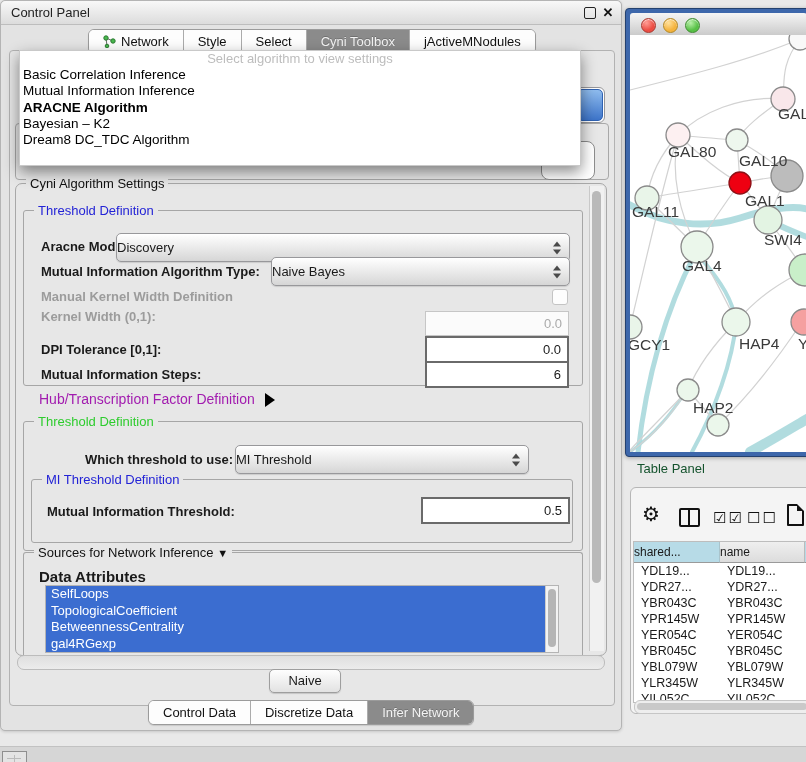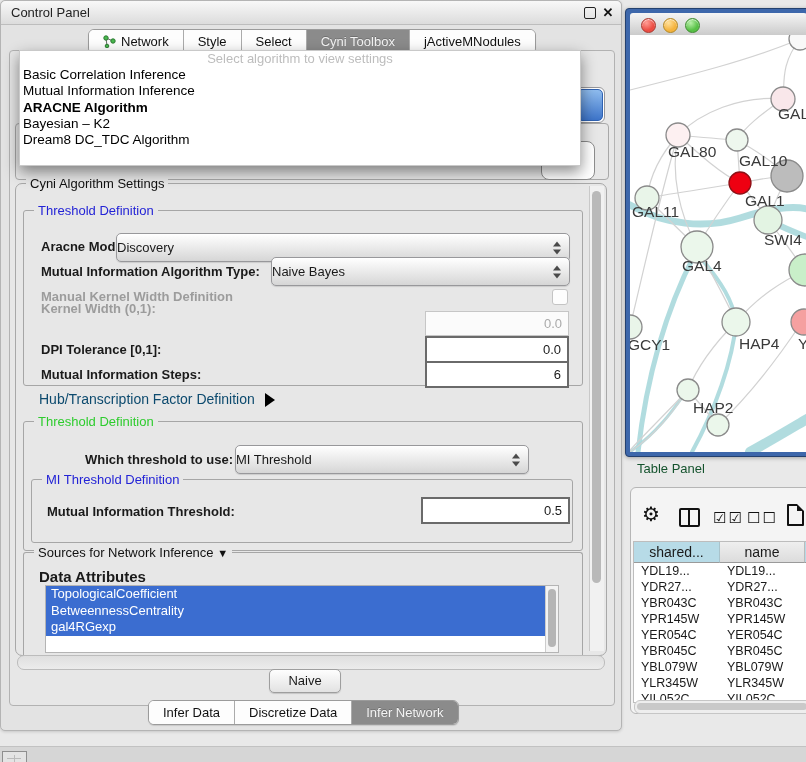--- a/index.html
+++ b/index.html
@@ -67,21 +67,21 @@
   .stepper:before{content:"";position:absolute;top:0;left:0;border-left:4.5px solid transparent;
                   border-right:4.5px solid transparent;border-bottom:5px solid #4a4a4a}
   .stepper:after{content:"";position:absolute;bottom:0;left:0;border-left:4.5px solid transparent;
                  border-right:4.5px solid transparent;border-top:5px solid #4a4a4a}
   .numfield{position:absolute;height:23px;background:#fff;font-size:13px;text-align:right;
             padding-right:6px;line-height:23px}
   .numfield.active{border:2px solid #6a6a6a}
   .numfield.disabled{border:1px solid #c6c6c6;color:#aaaaaa;background:#fbfbfb}
   #kernel-checkbox{left:551px;top:288px;width:14px;height:14px;border:1px solid #c4c4c4;border-radius:3px;background:#fdfdfd}
 
-  #hub-row{left:38px;top:390px;font-size:14px;color:#0c4a6e;white-space:nowrap}
+  #hub-row{left:38px;top:390px;font-size:14px;color:#a21caf;white-space:nowrap}
   .tri-right{display:inline-block;margin-left:10px;width:0;height:0;border-top:7px solid transparent;
              border-bottom:7px solid transparent;border-left:10px solid #000;vertical-align:-3px}
 
   
   #attr-label{left:38px;top:567px;font-weight:bold;font-size:15px}
   #attr-list{left:44px;top:584px;width:512px;height:66px;background:#fff;border:1px solid #b4b4b4;overflow:hidden}
   .attr-item{height:16.5px;line-height:16.5px;padding-left:5px;color:#fff;font-size:13px}
   #attr-vscroll{left:499px;top:0;width:13px;height:66px;background:#f3f3f3;border-left:1px solid #ccc}
   #attr-vthumb{left:2px;top:3px;width:8px;height:58px;background:#b5b5b5;border-radius:4px}
 
@@ -108,21 +108,21 @@
   #icon-split{left:48px;top:20px;width:17px;height:15px;border:2px solid #111;border-radius:2px}
   #icon-split:before{content:"";position:absolute;left:7px;top:0;width:2px;height:15px;background:#111}
   #icon-checked{left:82px;top:21px;font-size:15px;letter-spacing:2px}
   #icon-unchecked{left:116px;top:21px;font-size:15px;letter-spacing:2px}
   #icon-doc{left:156px;top:16px;width:13px;height:18px;border:2px solid #111;border-radius:1px}
   #icon-doc:before{content:"";position:absolute;right:-2px;top:-2px;border-style:solid;border-width:0 7px 7px 0;
                    border-color:transparent #f4f4f4 #111 transparent}
 
   #tbl{left:2px;top:53px;width:196px;height:160px;background:#fff;border:1px solid #bdbdbd;border-right:none;overflow:hidden}
   #tbl-head{display:flex;height:21px}
-  .th{height:21px;line-height:21px;text-align:center;font-size:14px;border-right:1px solid #a9c3cb;
+  .th{height:21px;line-height:21px;font-size:12px;border-right:1px solid #a9c3cb;
       box-sizing:border-box;border-bottom:1px solid #9a9a9a}
   .th.hl{background:#b7dbe7}
   .th.plain{background:linear-gradient(#efefef,#dcdcdc);border-right:1px solid #bbb}
   .tr{display:flex;height:16px}
   .td{height:16px;line-height:16px;font-size:12.5px;padding-left:7px;box-sizing:border-box;white-space:nowrap;overflow:hidden}
   #tbl-hscroll{left:3px;top:212px;width:192px;height:12px;background:#eee;border:1px solid #c6c6c6;border-radius:6px}
   #tbl-hthumb{left:2px;top:2px;width:170px;height:7px;background:#c9c9c9;border-radius:4px}
 
   
   #bottom-band{left:0;top:746px;width:806px;height:16px;background:#d6d6d6;border-top:1px solid #c2c2c2}
@@ -200,21 +200,21 @@
     <span>Discovery</span>
     <span class="stepper"></span>
   </div>
   <div class="lbl" style="left:40px;top:263px">Mutual Information Algorithm Type:</div>
   <div class="combo" style="left:270px;top:256px;width:297px">
     <span>Naive Bayes</span>
     <span class="stepper"></span>
   </div>
   <div class="lbl gray" style="left:40px;top:288px">Manual Kernel Width Definition</div>
   <div class="abs" id="kernel-checkbox"></div>
-  <div class="lbl gray" style="left:40px;top:300px">Kernel Width (0,1):</div>
+  <div class="lbl gray" style="left:40px;top:308px">Kernel Width (0,1):</div>
   <div class="numfield disabled" style="left:424px;top:310px;width:136px">0.0</div>
   <div class="lbl" style="left:40px;top:341px">DPI Tolerance [0,1]:</div>
   <div class="numfield active" style="left:424px;top:335px;width:134px">0.0</div>
   <div class="lbl" style="left:40px;top:366px">Mutual Information Steps:</div>
   <div class="numfield active" style="left:424px;top:360px;width:134px">6</div>
 
   <div class="abs" id="hub-row">
     <span>Hub/Transcription Factor Definition</span><span class="tri-right"></span>
   </div>
 
@@ -231,36 +231,37 @@
   </div>
   <div class="lbl" style="left:46px;top:503px">Mutual Information Threshold:</div>
   <div class="numfield active" style="left:420px;top:496px;width:139px">0.5</div>
 
   <div class="abs groupbox" style="left:22px;top:551px;width:558px;height:102px;border-bottom:none;border-radius:3px 3px 0 0">
     <span class="grouptitle t-black"><span>Sources for Network Inference</span> <span style="font-size:11px">▼</span></span>
   </div>
   <div class="abs" id="attr-label">Data Attributes</div>
   <div class="abs" id="attr-list">
     <div id="attr-items">
+        <div class="attr-item" style="background: rgb(59, 109, 208);">SelfLoops</div>
         <div class="attr-item" style="background: rgb(59, 109, 208);">TopologicalCoefficient</div>
         <div class="attr-item" style="background: rgb(59, 109, 208);">BetweennessCentrality</div>
         <div class="attr-item" style="background: rgb(59, 109, 208);">gal4RGexp</div>
       </div>
     <div class="abs" id="attr-vscroll">
       <div class="abs" id="attr-vthumb"></div>
     </div>
   </div>
 
   <div class="abs" id="settings-hscroll"></div>
 
   <div class="abs" id="apply-btn">Naive</div>
 
   <div class="abs segstrip" id="bottom-tabs">
       <div class="seg">
-        <span>Infer Data</span>
+        <span>Control Data</span>
       </div>
       <div class="seg">
         <span>Discretize Data</span>
       </div>
       <div class="seg selected">
         <span>Infer Network</span>
       </div>
     </div>
 </div>
 

